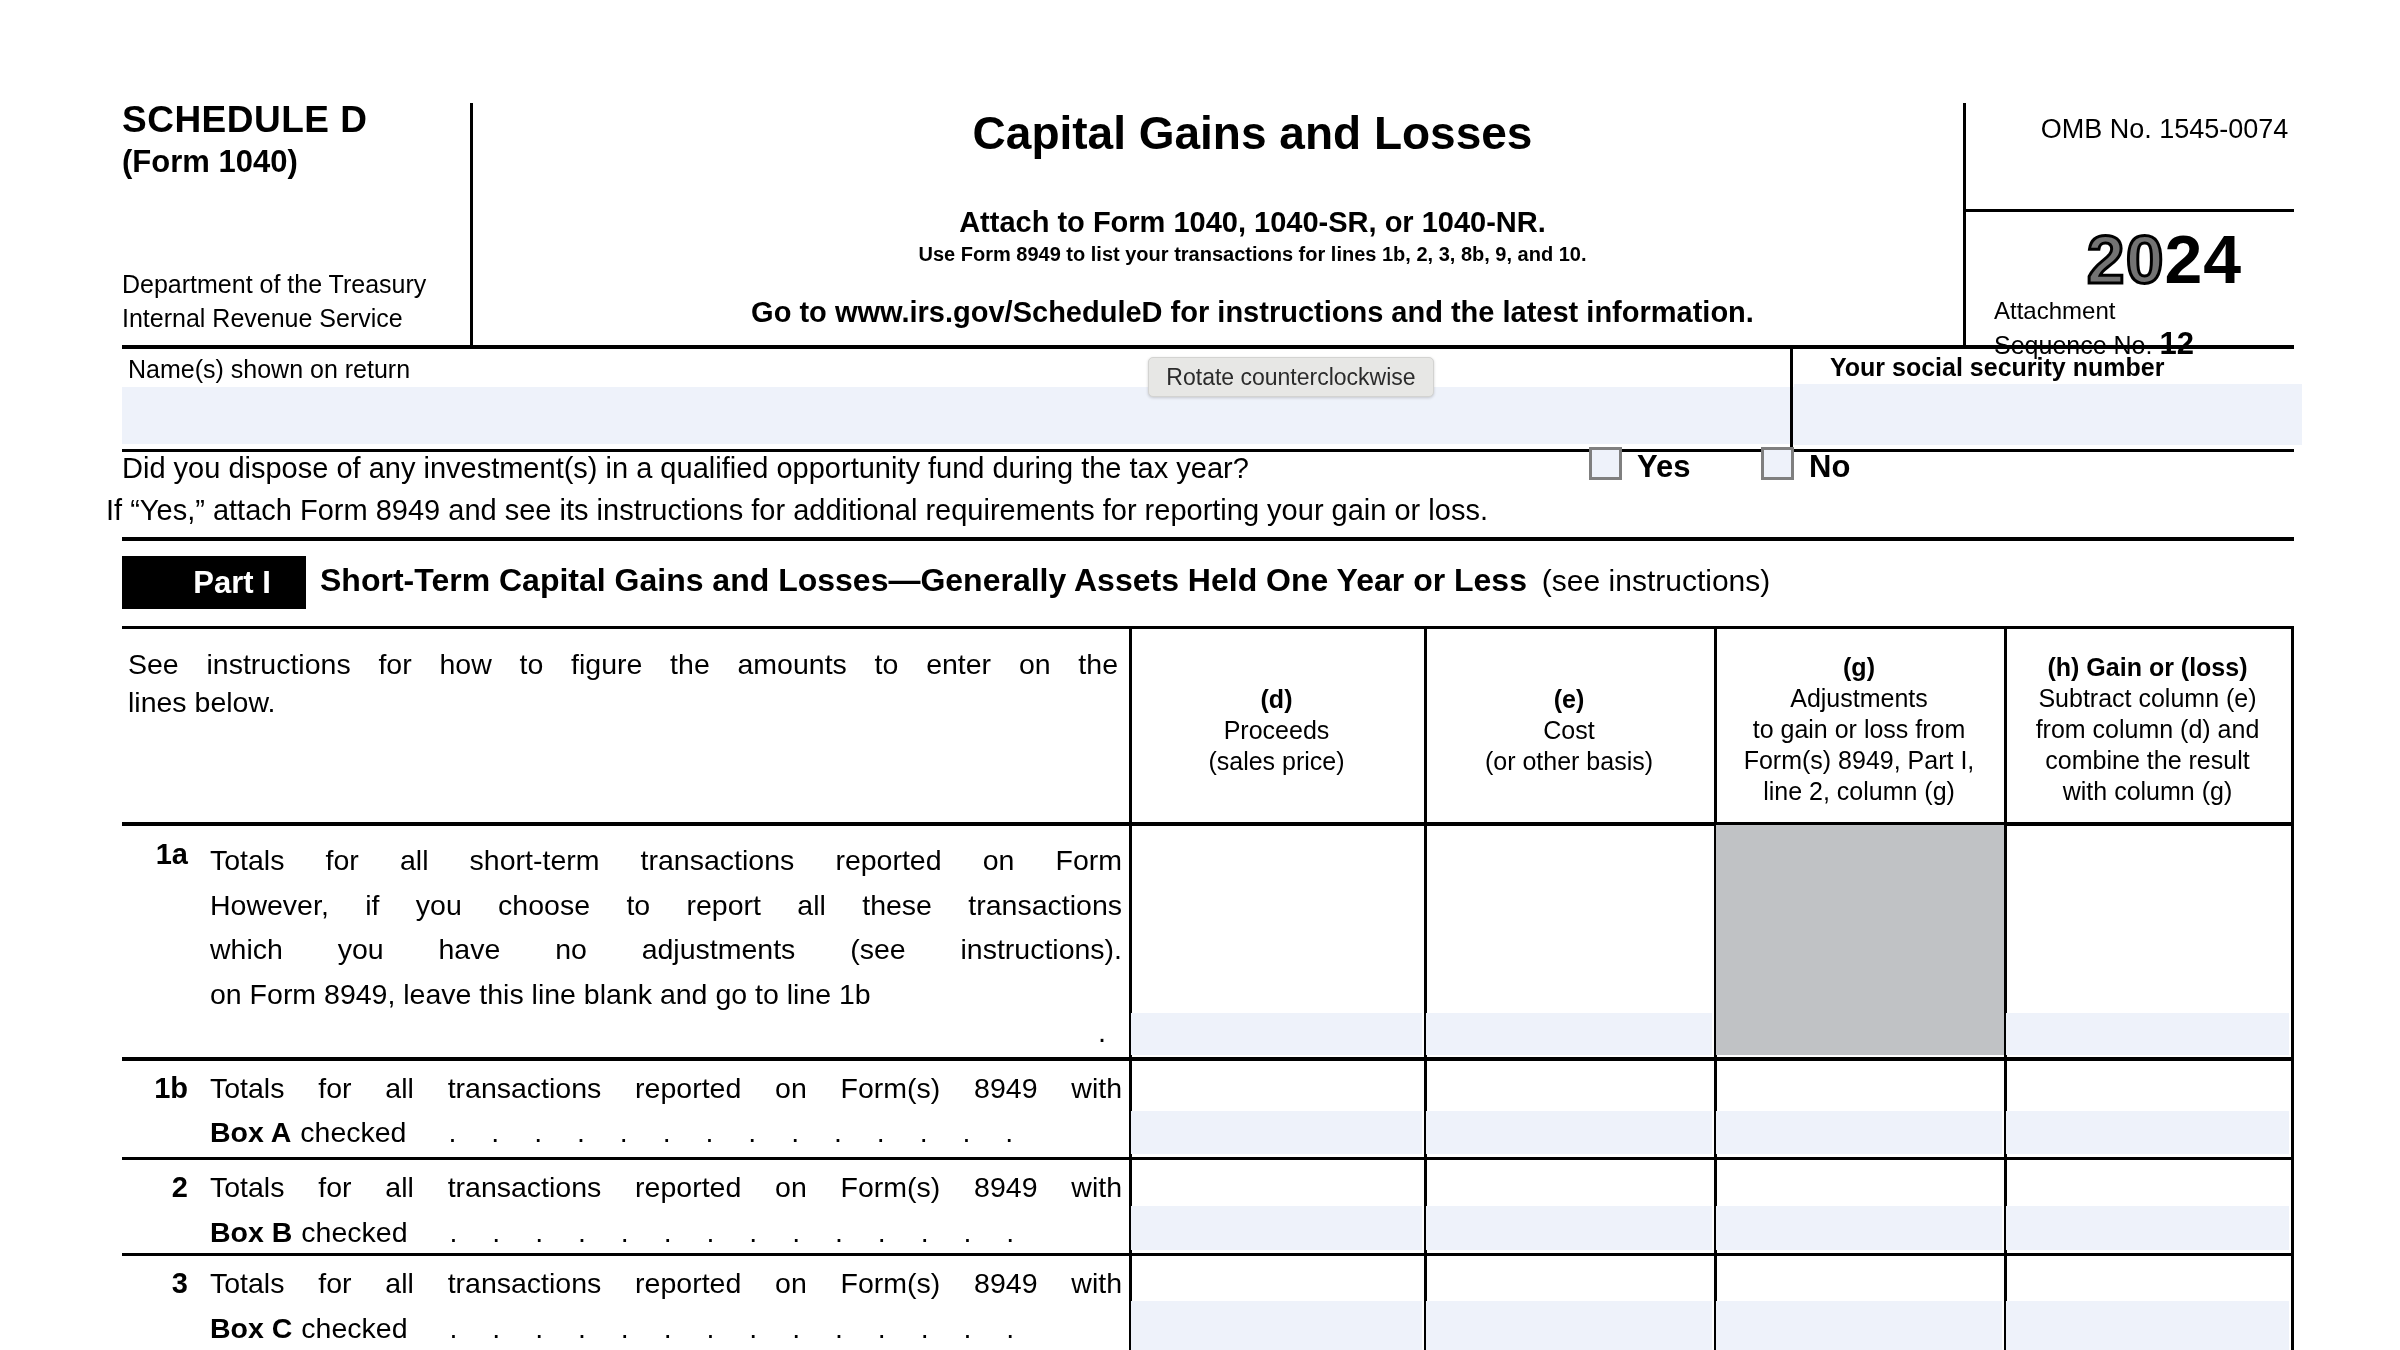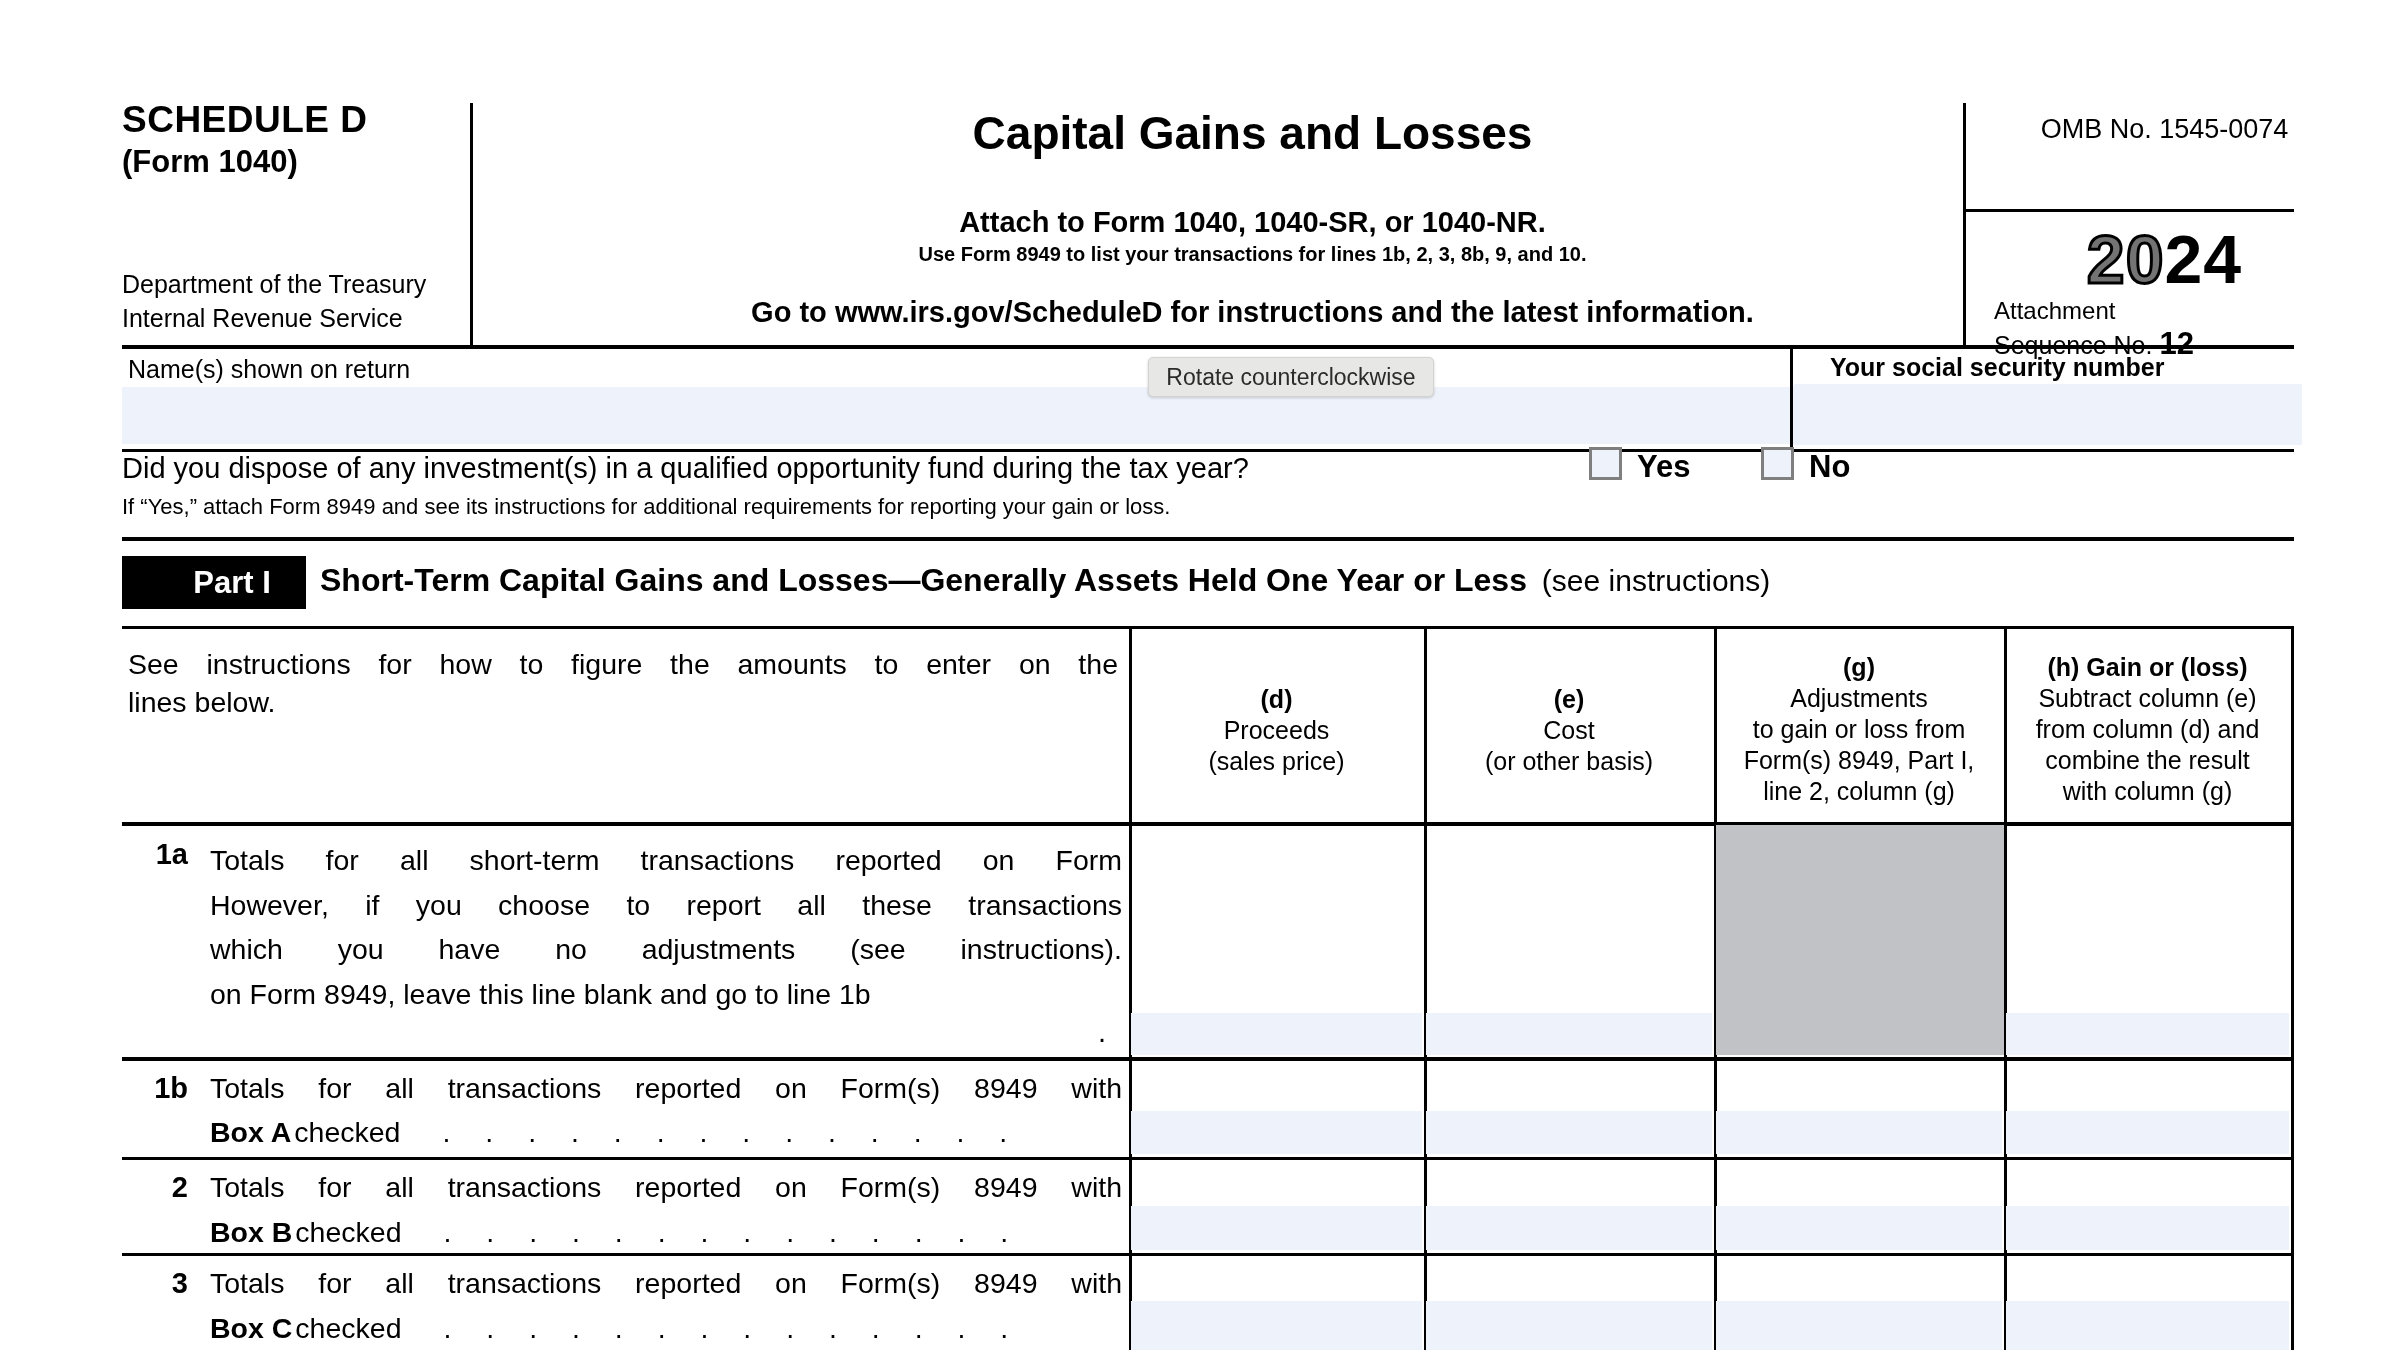--- a/index.html
+++ b/index.html
@@ -8,21 +8,21 @@
   .abs{position:absolute;}
   .hline{position:absolute;left:122px;width:2172px;background:#000;}
   .vline{position:absolute;background:#000;}
   .blue{background:#eef2fa;}
   .bold{font-weight:bold;}
   .center{text-align:center;padding-left:36px;}
   .jline{text-align:justify;text-align-last:justify;}
   .cb{position:absolute;width:33px;height:33px;border:3px solid #7f7f7f;background:#eef2fa;box-sizing:border-box;}
   .cell-input{position:absolute;background:#eef2fa;}
   .dots{margin-left:42px;word-spacing:27px;}
-  .box-rest{margin-left:3px;}
+  .box-rest{margin-left:9px;}
   .tooltip{position:absolute;left:1148px;top:357px;width:284px;height:38px;background:#e7e7e5;
            border:1px solid #d3d3d1;border-radius:5px;box-shadow:0 1px 3px rgba(0,0,0,.18);
            font-size:23px;color:#2b2b2b;display:flex;align-items:center;justify-content:center;z-index:5;}
   .y-out{color:#737373;-webkit-text-stroke:3px #000;}
   .hdr-col{line-height:31px;font-size:25px;text-align:center;position:absolute;}
   .row-line{font-size:28.5px;position:absolute;width:912px;left:210px;}
   .row-num{position:absolute;left:122px;width:66px;text-align:right;font-weight:bold;font-size:29px;}
 </style>
 </head>
 <body>
@@ -68,21 +68,21 @@
   <div class="abs bold" style="left:1830px;top:353px;font-size:25px">Your social security number</div>
   <div class="abs blue" style="left:1794px;top:384px;width:500px;height:61px;font-size:28px;line-height:61px;padding-left:8px"></div>
 
   <div class="hline" style="top:449px;height:3px"></div>
 
   <div class="abs" style="left:122px;top:452px;font-size:29px">Did you dispose of any investment(s) in a qualified opportunity fund during the tax year?</div>
   <div class="cb" style="left:1589px;top:447px"></div>
   <div class="abs bold" style="left:1637px;top:449px;font-size:31px">Yes</div>
   <div class="cb" style="left:1761px;top:447px"></div>
   <div class="abs bold" style="left:1809px;top:449px;font-size:31px">No</div>
-  <div class="abs" style="left:122px;top:494px;font-size:22px">If “Yes,” attach Form 8949 and see its instructions for additional requirements for reporting your gain or loss.</div>
+  <div class="abs" style="left:106px;top:494px;font-size:29px">If “Yes,” attach Form 8949 and see its instructions for additional requirements for reporting your gain or loss.</div>
 
   <div class="hline" style="top:537px;height:4px"></div>
 
   <div class="abs bold center" style="left:122px;top:556px;width:148px;height:53px;line-height:53px;background:#000;color:#fff;font-size:31px">Part I</div>
   <div class="abs" style="left:320px;top:562px;font-size:32px">
     <span class="bold">Short-Term Capital Gains and Losses—Generally Assets Held One Year or Less</span>
     <span style="font-size:30px;margin-left:6px">(see instructions)</span>
   </div>
 
   <div class="hline" style="top:626px;height:3px"></div>

